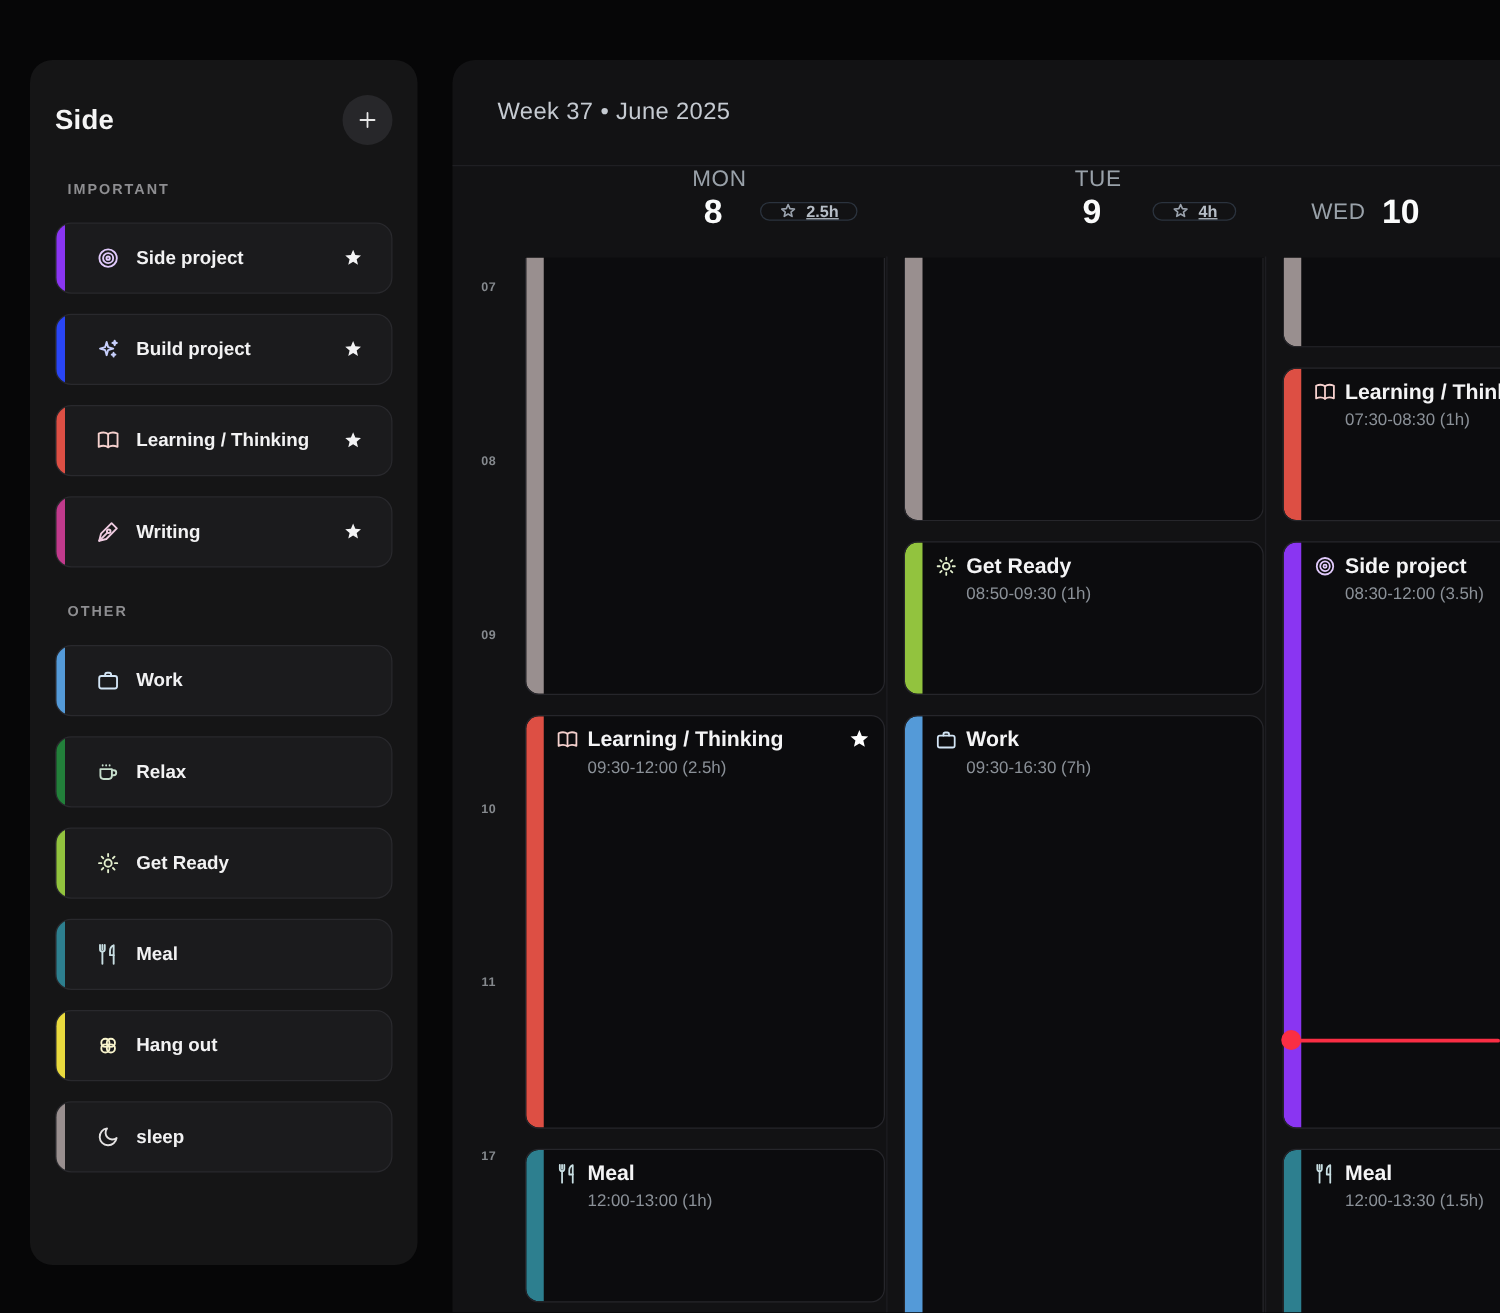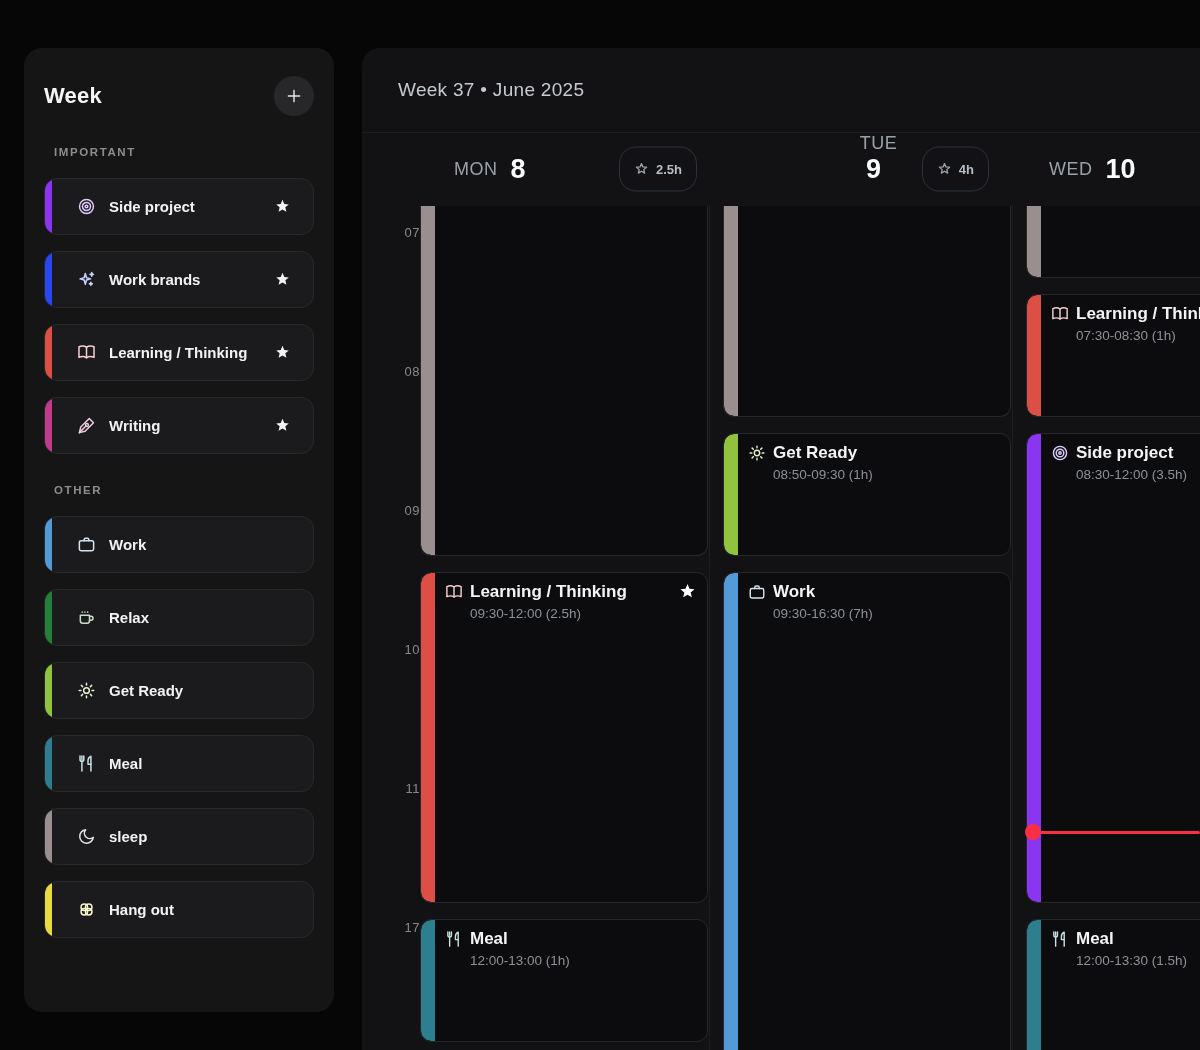--- a/index.html
+++ b/index.html
@@ -33,28 +33,28 @@
   #cal{position:absolute;left:362px;top:48px;width:858px;height:1022px;
        background:#121214;border-radius:18px 0 0 0;}
   .cal-head{height:85px;border-bottom:1px solid #1f1f23;display:flex;align-items:center;
             padding-left:36px;box-sizing:border-box;}
   .cal-title{font-size:19px;color:#c5cad1;font-weight:500;letter-spacing:.3px;}
   .day-row{position:absolute;left:0;top:85px;right:0;height:72px;}
   .day-head{position:absolute;top:0;height:72px;width:288px;display:flex;align-items:center;}
   .day-name{font-size:18px;color:#99a1a9;font-weight:500;letter-spacing:.5px;margin-left:23px;}
   .day-num{font-size:27px;color:#fafbfb;font-weight:700;margin-left:13px;}
   .badge{position:absolute;right:22px;top:50%;transform:translateY(-50%);
-         display:flex;align-items:center;gap:7px;height:45px;padding:0 14px;
+         display:flex;align-items:center;gap:7px;height:15px;padding:0 14px;
          border:1.5px solid #2b333e;border-radius:17px;color:#b6bdc6;
-         font-size:13px;font-weight:700;box-sizing:border-box;}
+         font-size:13px;font-weight:700;box-sizing:border-box;text-decoration:underline;}
   .badge .icon{width:15px;height:15px;color:#9aa2ad;}
 
   .grid{position:absolute;left:0;top:157px;right:0;bottom:0;overflow:hidden;}
-  .hour{position:absolute;left:0;width:58px;text-align:right;font-size:13px;
-        color:#85898e;font-weight:400;letter-spacing:.5px;}
+  .hour{position:absolute;left:0;width:58px;text-align:center;font-size:10px;
+        color:#85898e;font-weight:700;letter-spacing:.5px;}
   .sep{position:absolute;top:0;bottom:0;width:1px;background:#1d1d21;}
 
   .event{position:absolute;width:288px;background:#0c0c0e;border:1px solid #26262b;
          border-radius:11px;overflow:hidden;box-sizing:border-box;cursor:pointer;}
   .event.clip-top{border-top:none;border-radius:0 0 11px 11px;}
   .ev-accent{position:absolute;left:0;top:0;bottom:0;width:14px;border-radius:10px 0 0 10px;}
   .event.clip-top .ev-accent{border-radius:0 0 0 10px;}
   .ev-body{padding:9px 10px 0 24px;}
   .ev-titlerow{display:flex;align-items:center;}
   .ev-icon{width:18px;height:18px;margin-right:7px;}
@@ -65,21 +65,21 @@
   .now-line{position:absolute;height:3px;border-radius:2px;z-index:5;}
   .now-dot{position:absolute;width:16px;height:16px;border-radius:50%;z-index:6;}
 </style>
 </head>
 <body>
 
 <div id="app">
 
   <aside id="sidebar">
     <div class="sb-head">
-      <span class="sb-title">Week</span>
+      <span class="sb-title">Side</span>
       <button class="add-btn">
         <span class="icon">
             <svg viewBox="0 0 24 24">
               <path d="M12 4.5v15M4.5 12h15"></path>
             </svg>
           </span>
       </button>
     </div>
     <div>
         <div class="sec-label">IMPORTANT</div>
@@ -101,21 +101,21 @@
         </div>
         <div class="s-item">
           <span class="s-accent" style="background: rgb(41, 69, 245);"></span>
           <span class="icon s-icon" style="color: rgb(199, 207, 252);">
             <svg viewBox="0 0 24 24">
               <path d="M10.5 4.5l1.5 5.2 5.2 1.5-5.2 1.5-1.5 5.2-1.5-5.2-5.2-1.5 5.2-1.5Z"></path>
               <path d="M18.6 3.2l.6 1.7 1.7.6-1.7.6-.6 1.7-.6-1.7-1.7-.6 1.7-.6Z"></path>
               <path d="M17.5 15.5l.5 1.4 1.4.5-1.4.5-.5 1.4-.5-1.4-1.4-.5 1.4-.5Z"></path>
             </svg>
           </span>
-          <span class="s-label">Work brands</span>
+          <span class="s-label">Build project</span>
           <span class="icon fill s-star" style="color: rgb(243, 243, 244);">
             <svg viewBox="0 0 24 24">
               <path d="M12 2.6l2.5 5.9 6.4.5-4.9 4.2 1.5 6.2L12 16.1l-5.5 3.3 1.5-6.2-4.9-4.2 6.4-.5Z"></path>
             </svg>
           </span>
         </div>
         <div class="s-item">
           <span class="s-accent" style="background: rgb(221, 79, 68);"></span>
           <span class="icon s-icon" style="color: rgb(246, 209, 206);">
             <svg viewBox="0 0 24 24">
@@ -184,49 +184,49 @@
             <svg viewBox="0 0 24 24">
               <path d="M3.8 2.5v4.4a2.4 2.4 0 0 0 4.8 0V2.5"></path>
               <path d="M6.2 9.3v12.2M6.2 2.5v4.4"></path>
               <path d="M17.6 2.8c-2.3 1-3.7 3.2-3.7 5.7v4.3h3.7Z"></path>
               <path d="M17.6 12.8v8.7"></path>
             </svg>
           </span>
           <span class="s-label">Meal</span>
         </div>
         <div class="s-item">
-          <span class="s-accent" style="background: rgb(153, 143, 143);"></span>
-          <span class="icon s-icon" style="color: rgb(228, 226, 226);">
-            <svg viewBox="0 0 24 24">
-              <path d="M20.6 13.1A8.6 8.6 0 1 1 10.9 3.4a6.9 6.9 0 0 0 9.7 9.7Z"></path>
-            </svg>
-          </span>
-          <span class="s-label">sleep</span>
-        </div>
-        <div class="s-item">
           <span class="s-accent" style="background: rgb(233, 218, 62);"></span>
           <span class="icon s-icon" style="color: rgb(249, 245, 205);">
             <svg viewBox="0 0 24 24">
               <circle cx="9.2" cy="9.2" r="4.1"></circle>
               <circle cx="14.8" cy="9.2" r="4.1"></circle>
               <circle cx="9.2" cy="14.8" r="4.1"></circle>
               <circle cx="14.8" cy="14.8" r="4.1"></circle>
             </svg>
           </span>
           <span class="s-label">Hang out</span>
+        </div>
+        <div class="s-item">
+          <span class="s-accent" style="background: rgb(153, 143, 143);"></span>
+          <span class="icon s-icon" style="color: rgb(228, 226, 226);">
+            <svg viewBox="0 0 24 24">
+              <path d="M20.6 13.1A8.6 8.6 0 1 1 10.9 3.4a6.9 6.9 0 0 0 9.7 9.7Z"></path>
+            </svg>
+          </span>
+          <span class="s-label">sleep</span>
         </div>
       </div>
   </aside>
 
   <section id="cal">
     <div class="cal-head">
       <span class="cal-title">Week 37 • June 2025</span>
     </div>
     <div class="day-row">
-        <div class="day-head" style="left: 69px;">
+        <div class="day-head" style="left: 58px; flex-direction: column;">
           <span class="day-name">MON</span>
           <span class="day-num">8</span>
           <div class="badge">
             <span class="icon " style="color: rgb(154, 162, 173);">
               <svg viewBox="0 0 24 24" style="stroke-width:2.1">
                 <path d="M12 3.4l2.3 5.3 5.8.5-4.4 3.8 1.3 5.6-5-3-5 3 1.3-5.6-4.4-3.8 5.8-.5Z"></path>
               </svg>
             </span>
             <span>2.5h</span>
           </div>

